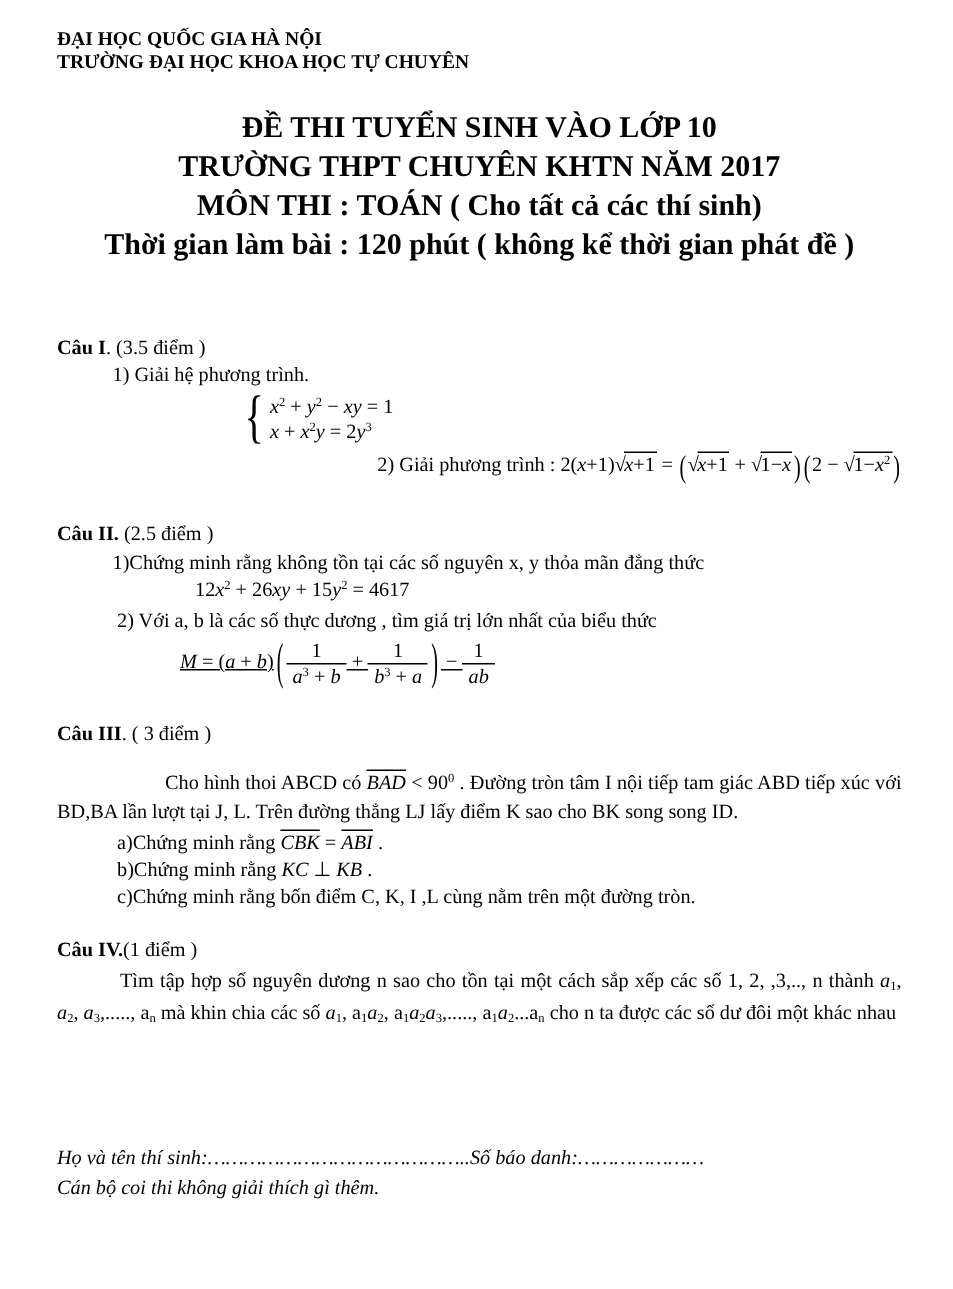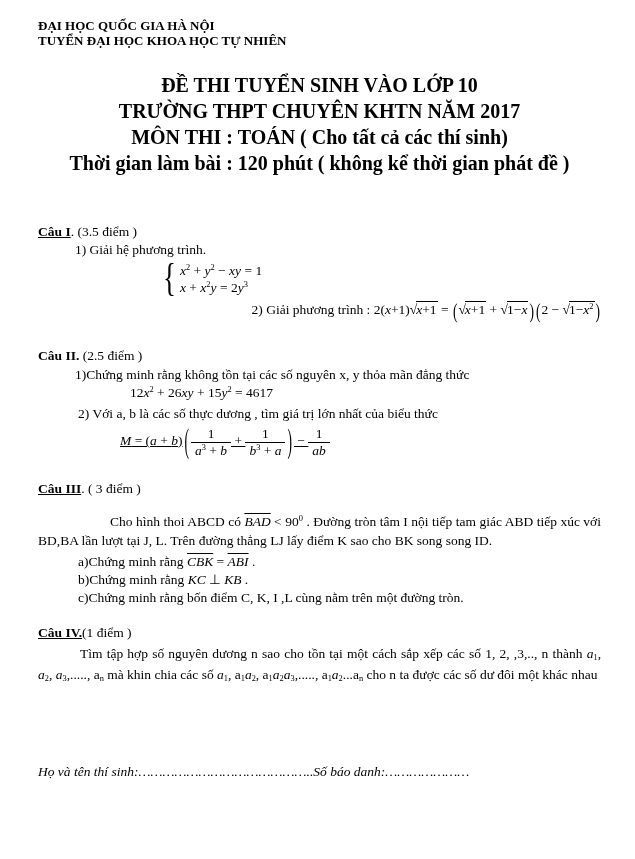--- a/index.html
+++ b/index.html
@@ -24,21 +24,21 @@
   .title-block {
     text-align: center;
     margin-top: 24px;
     font-weight: bold;
     font-size: 20px;
     line-height: 1.3;
   }
 
   
   .sec-head .lbl { font-weight: bold; }
-  .u { text-decoration: underline; }
+  .u { }
   .ind37 { margin-left: 37px; }
   .ind40 { margin-left: 40px; }
   .ind59 { margin-left: 59px; }
   .ind82 { margin-left: 82px; }
   .ind92 { margin-left: 92px; }
 
   .s1 { margin-top: 47px; }
   .s2 { margin-top: 26px; }
   .s3 { margin-top: 22px; }
   .s4 { margin-top: 16px; }
@@ -91,21 +91,21 @@
     line-height: 1.5;
   }
 </style>
 </head>
 <body>
 
 <div class="page">
 
   <div class="org">
     <div>ĐẠI HỌC QUỐC GIA HÀ NỘI</div>
-    <div>TUYỂN ĐẠI HỌC KHOA HỌC TỰ NHIÊN</div>
+    <div>TRƯỜNG ĐẠI HỌC KHOA HỌC TỰ CHUYÊN</div>
   </div>
 
   <div class="title-block">
     <div>ĐỀ THI TUYỂN SINH VÀO LỚP 10</div>
     <div>TRƯỜNG THPT CHUYÊN KHTN NĂM 2017</div>
     <div>MÔN THI : TOÁN ( Cho tất cả các thí sinh)</div>
     <div>Thời gian làm bài : 120 phút ( không kể thời gian phát đề )</div>
   </div>
 
   <div class="s1">
@@ -147,15 +147,16 @@
 
   <div class="s4">
     <div class="sec-head">
       <span class="lbl u">Câu IV.</span><span>(1 điểm )</span>
     </div>
     <div class="para4">Tìm tập hợp số  nguyên dương n sao cho tồn tại một cách sắp xếp các số 1, 2, ,3,.., n thành <i>a</i><sub>1</sub>, <i>a</i><sub>2</sub>, <i>a</i><sub>3</sub>,....., a<sub>n</sub> mà khin chia các số <i>a</i><sub>1</sub>, a<sub>1</sub><i>a</i><sub>2</sub>, a<sub>1</sub><i>a</i><sub>2</sub><i>a</i><sub>3</sub>,....., a<sub>1</sub><i>a</i><sub>2</sub>...a<sub>n</sub> cho n ta được các số dư đôi một khác nhau</div>
   </div>
 
   <div class="footer">
     <div>Họ và tên thí sinh:……………………………………..Số báo danh:…………………</div>
+    <div>Cán bộ coi thi không giải thích gì thêm.</div>
   </div>
 
 </div>
 
 </body></html>

